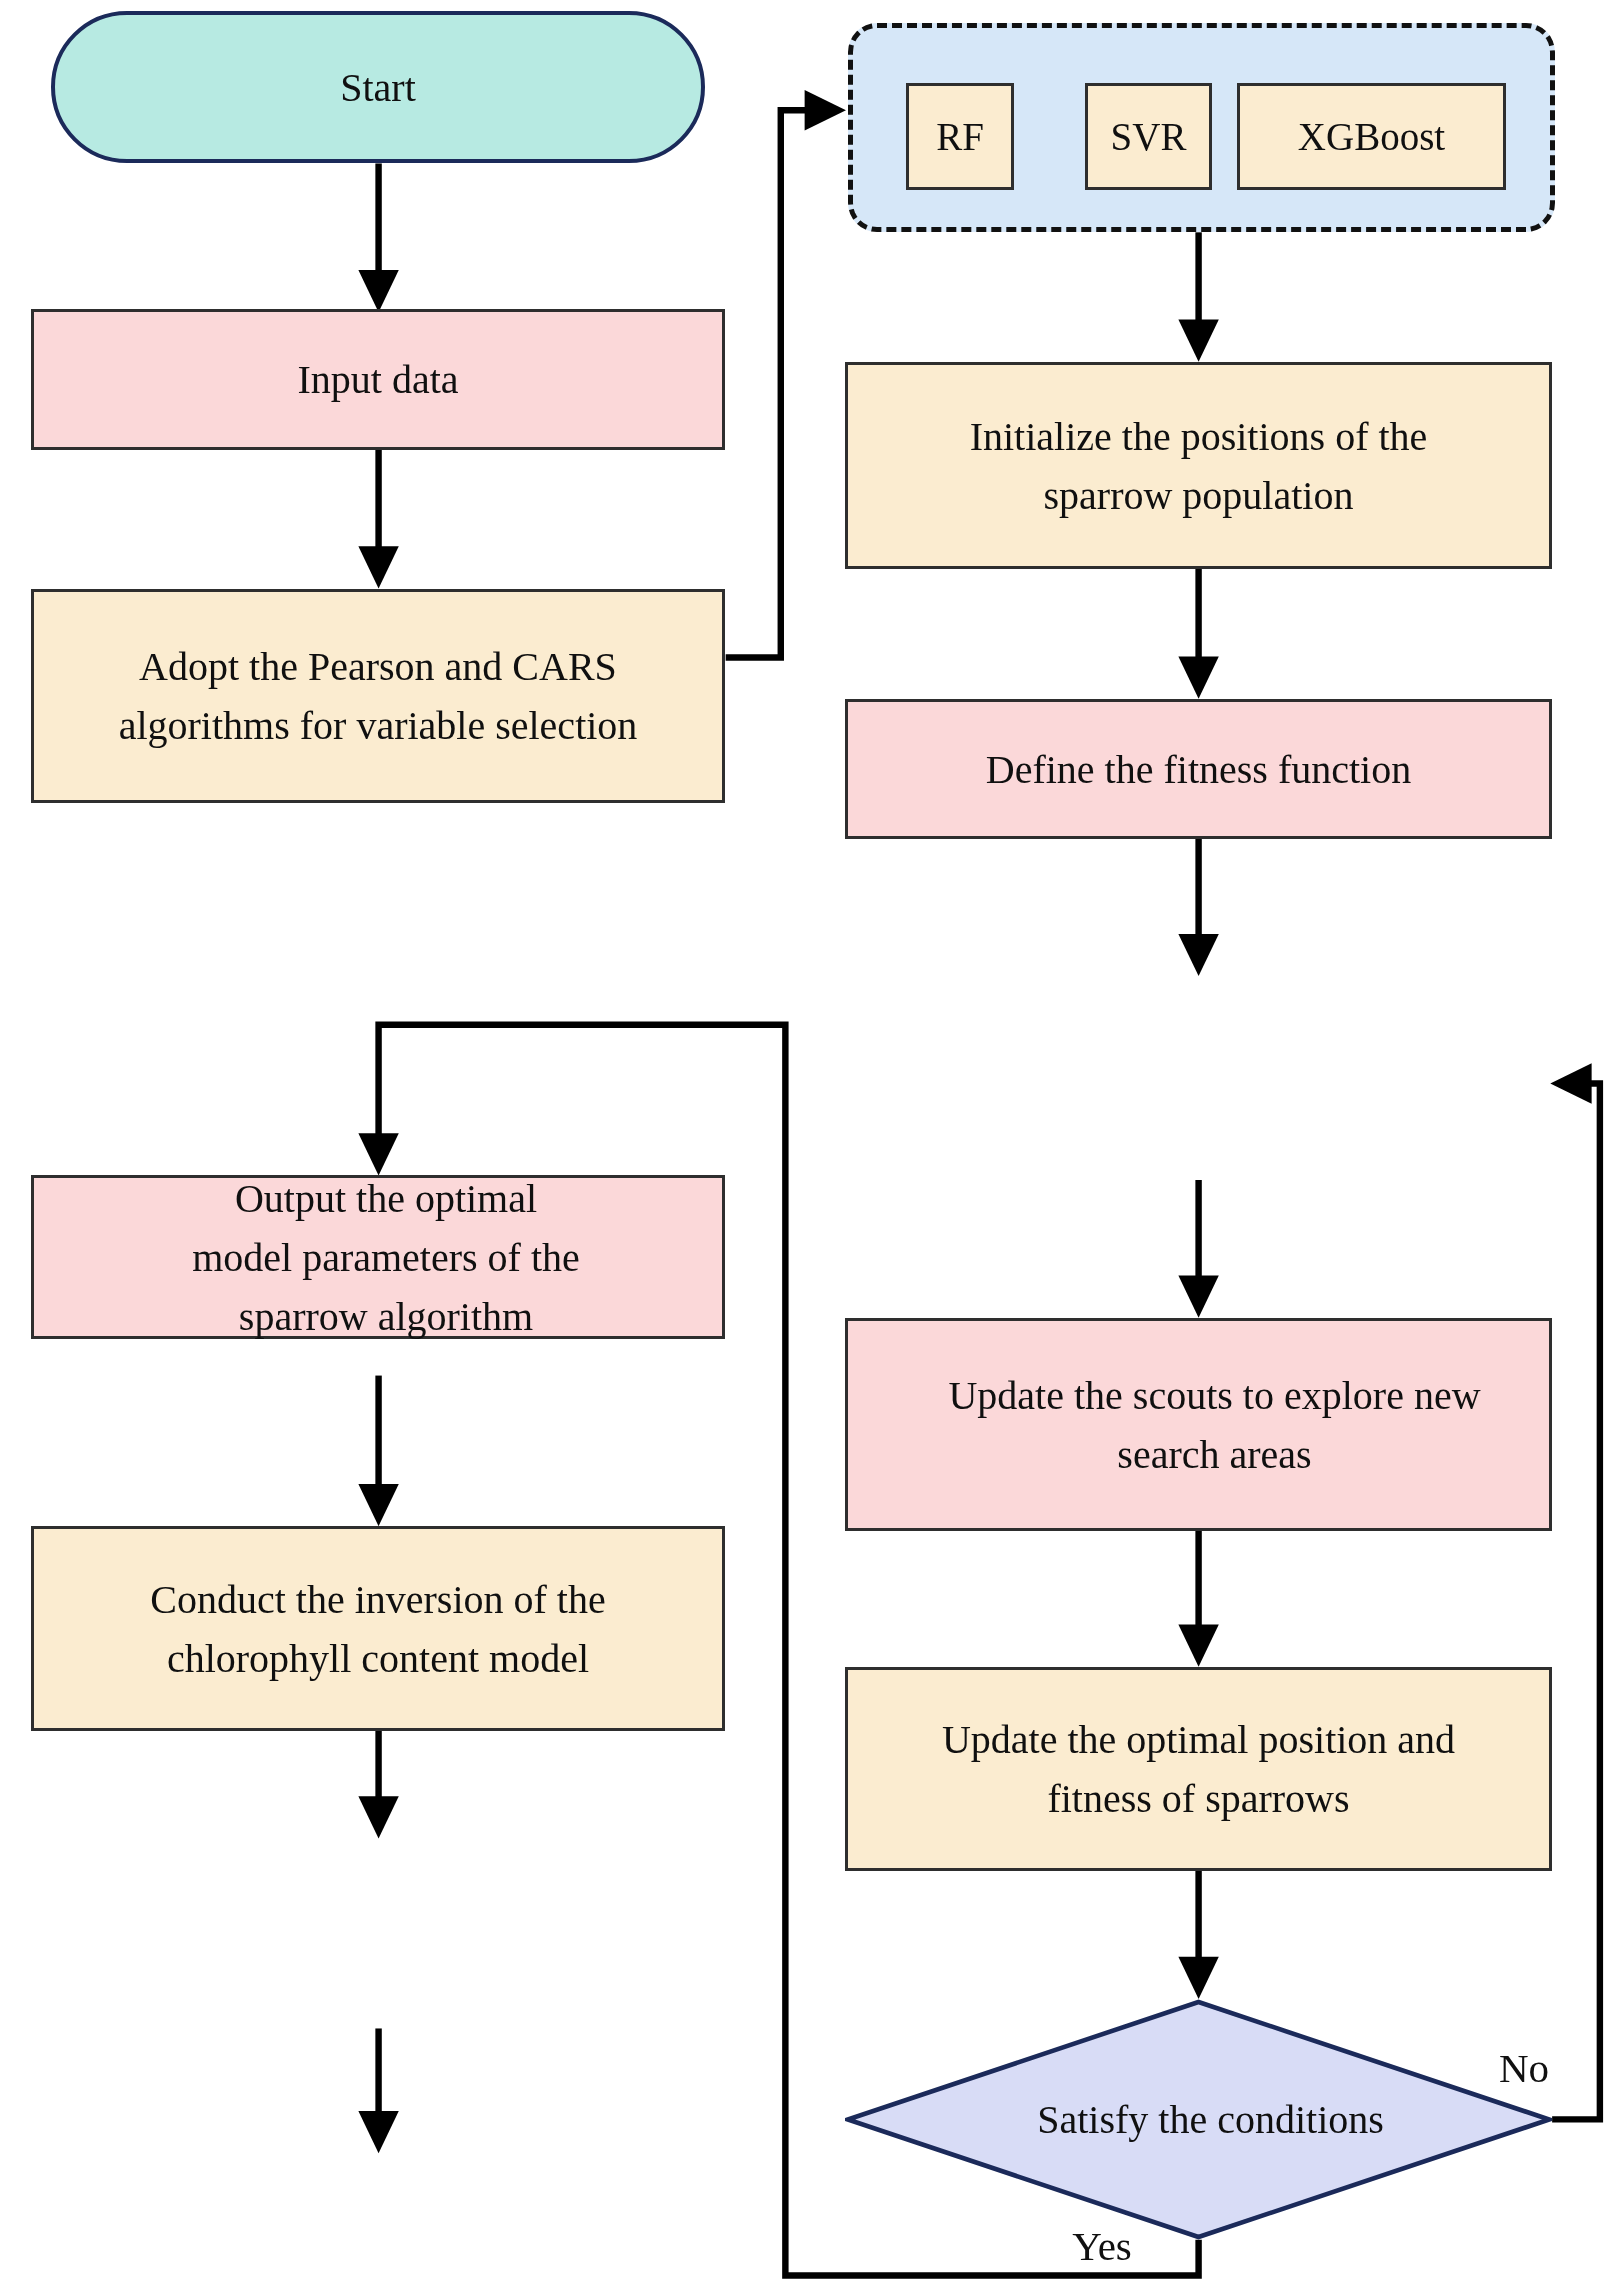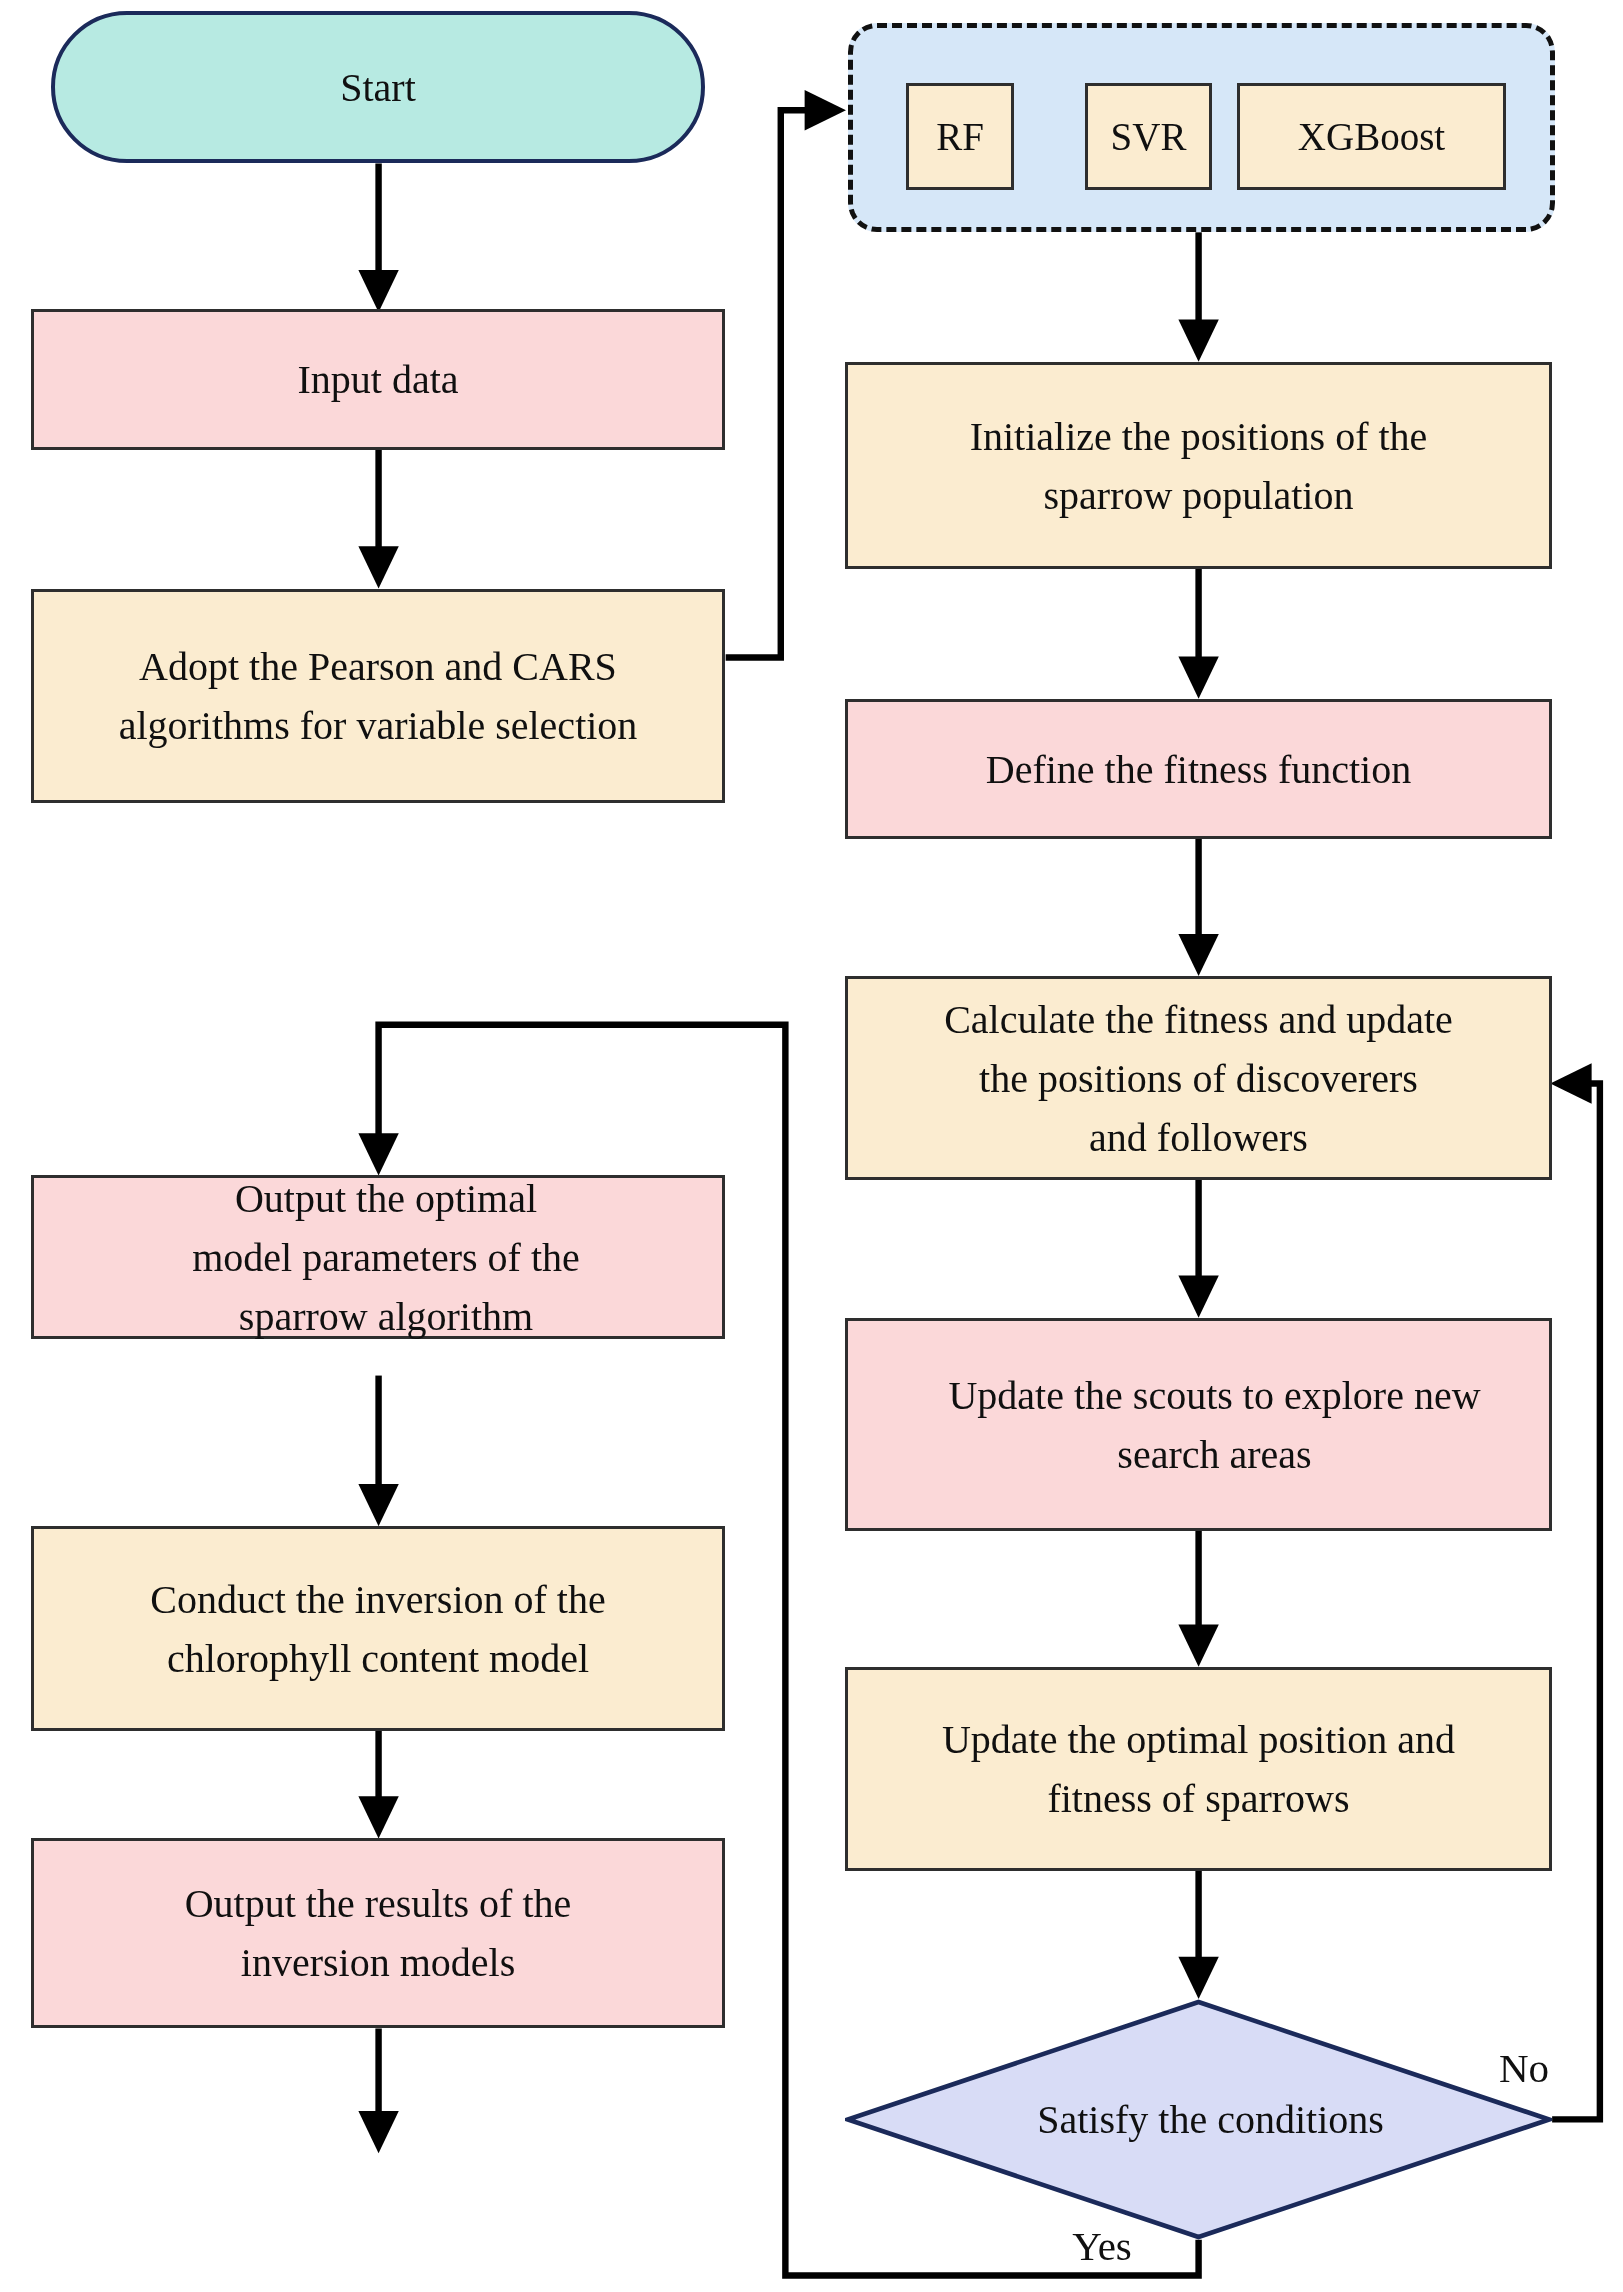--- a/index.html
+++ b/index.html
@@ -108,24 +108,20 @@
     <span class="lbl">Output the optimal
 model parameters of the
 sparrow algorithm</span>
   </div>
 
   <div class="node rect tan" style="left:31px;top:1526px;width:694px;height:205px;">
     <span class="lbl">Conduct the inversion of the
 chlorophyll content model</span>
   </div>
 
-  <div class="node rect pink" style="left:31px;top:1838px;width:694px;height:190px;">
-    <span class="lbl">Output the results of the
-inversion models</span>
-  </div>
 
 
   <div class="panel" style="left:848px;top:23px;width:707px;height:209px;border-radius:29px;">
     <div class="model-box" style="left:53px;top:55px;width:108px;height:107px;">
       <span class="lbl">RF</span>
     </div>
     <div class="model-box" style="left:232px;top:55px;width:127px;height:107px;">
       <span class="lbl">SVR</span>
     </div>
     <div class="model-box" style="left:384px;top:55px;width:269px;height:107px;">
@@ -135,25 +131,20 @@
 
   <div class="node rect tan" style="left:845px;top:362px;width:707px;height:207px;">
     <span class="lbl">Initialize the positions of the
 sparrow population</span>
   </div>
 
   <div class="node rect pink" style="left:845px;top:699px;width:707px;height:140px;">
     <span class="lbl">Define the fitness function</span>
   </div>
 
-  <div class="node rect tan" style="left:845px;top:976px;width:707px;height:204px;">
-    <span class="lbl">Calculate the fitness and update
-the positions of discoverers
-and followers</span>
-  </div>
 
   <div class="node rect pink" style="left:845px;top:1318px;width:707px;height:213px;padding-left:32px;">
     <span class="lbl">Update the scouts to explore new
 search areas</span>
   </div>
 
   <div class="node rect tan" style="left:845px;top:1667px;width:707px;height:204px;">
     <span class="lbl">Update the optimal position and
 fitness of sparrows</span>
   </div>

